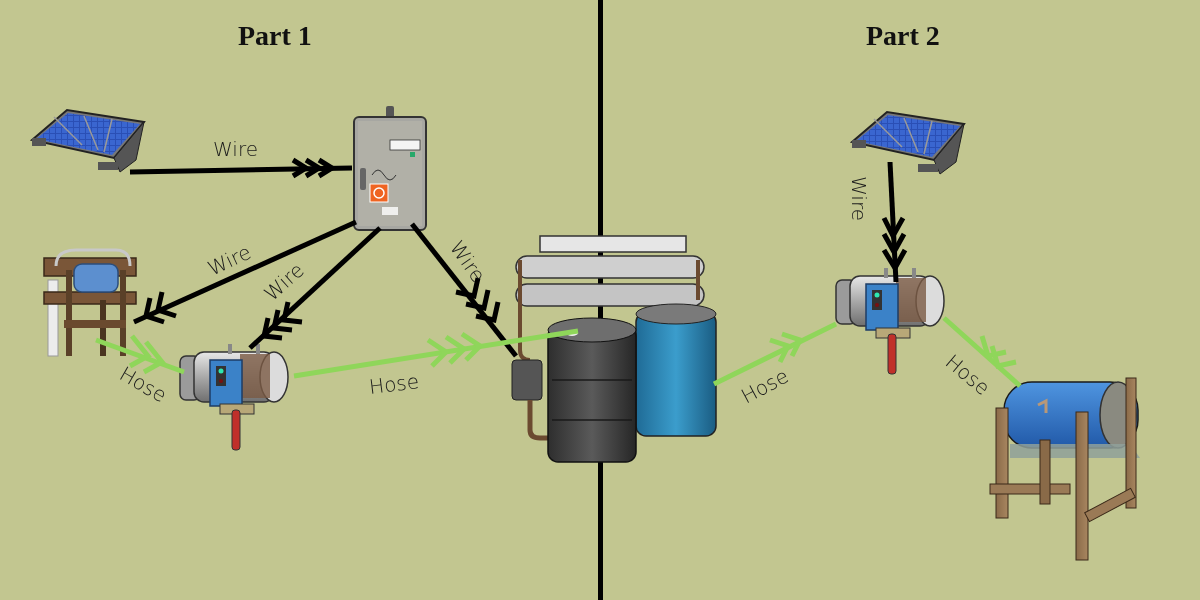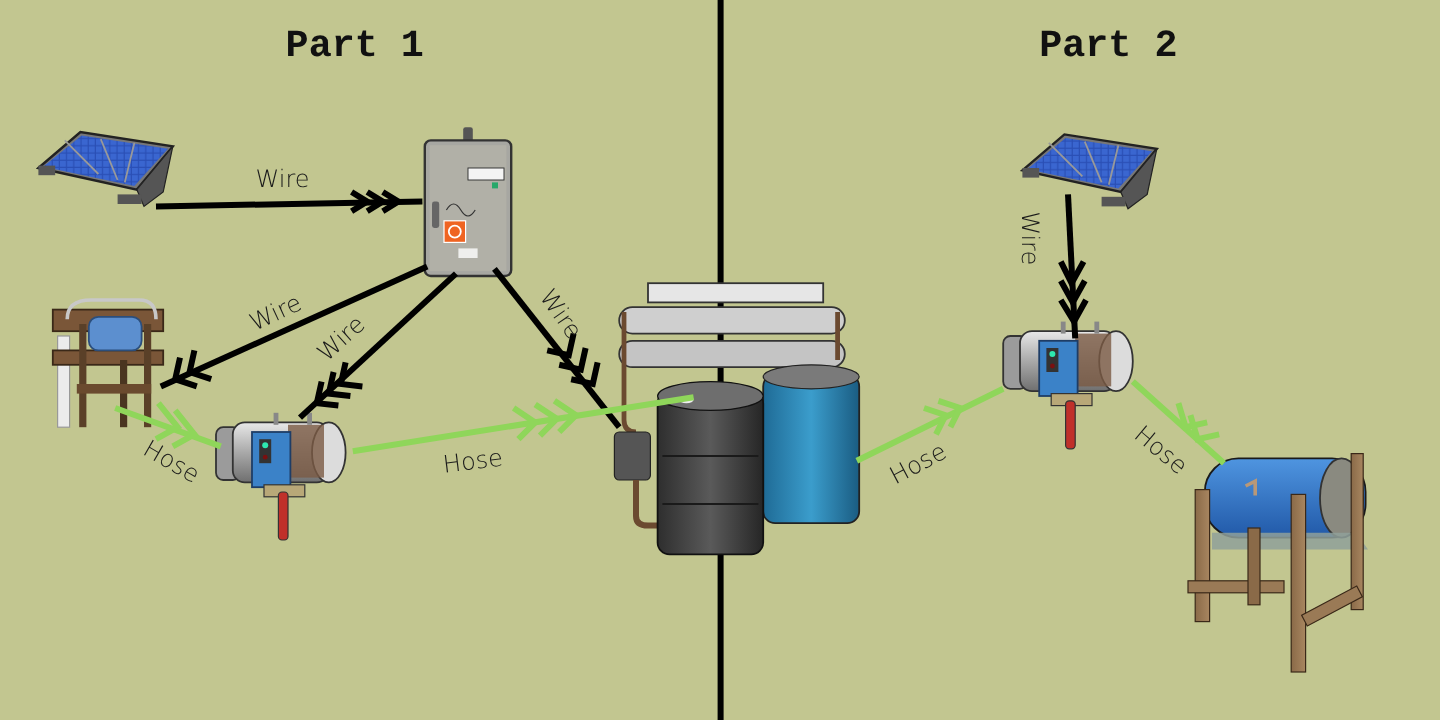--- a/index.html
+++ b/index.html
@@ -1,17 +1,17 @@
 <!DOCTYPE html>
 <html><head>
 <meta charset="utf-8">
 <style>
   html, body { margin:0; padding:0; }
   body { width:1200px; height:600px; overflow:hidden; background:#c2c690; position:relative; font-family:"DejaVu Sans", sans-serif; }
-  .title { position:absolute; top:20px; font-family:Liberation Mono, monospace; font-weight:bold; font-size:32px; color:#111; }
+  .title { position:absolute; top:20px; font-family:Liberation Serif, serif; font-weight:bold; font-size:28px; color:#111; }
   #title-1 { left:238px; }
   #title-2 { left:866px; }
   .divider { position:absolute; left:598px; top:0; width:5px; height:600px; background:#000; }
   svg.canvas { position:absolute; left:0; top:0; }
   .lbl { font-family:"DejaVu Sans", sans-serif; font-size:20px; fill:#1a1a1a; font-weight:300; }
 </style>
 </head>
 <body>
 
 <div class="title" id="title-1">Part 1</div>

